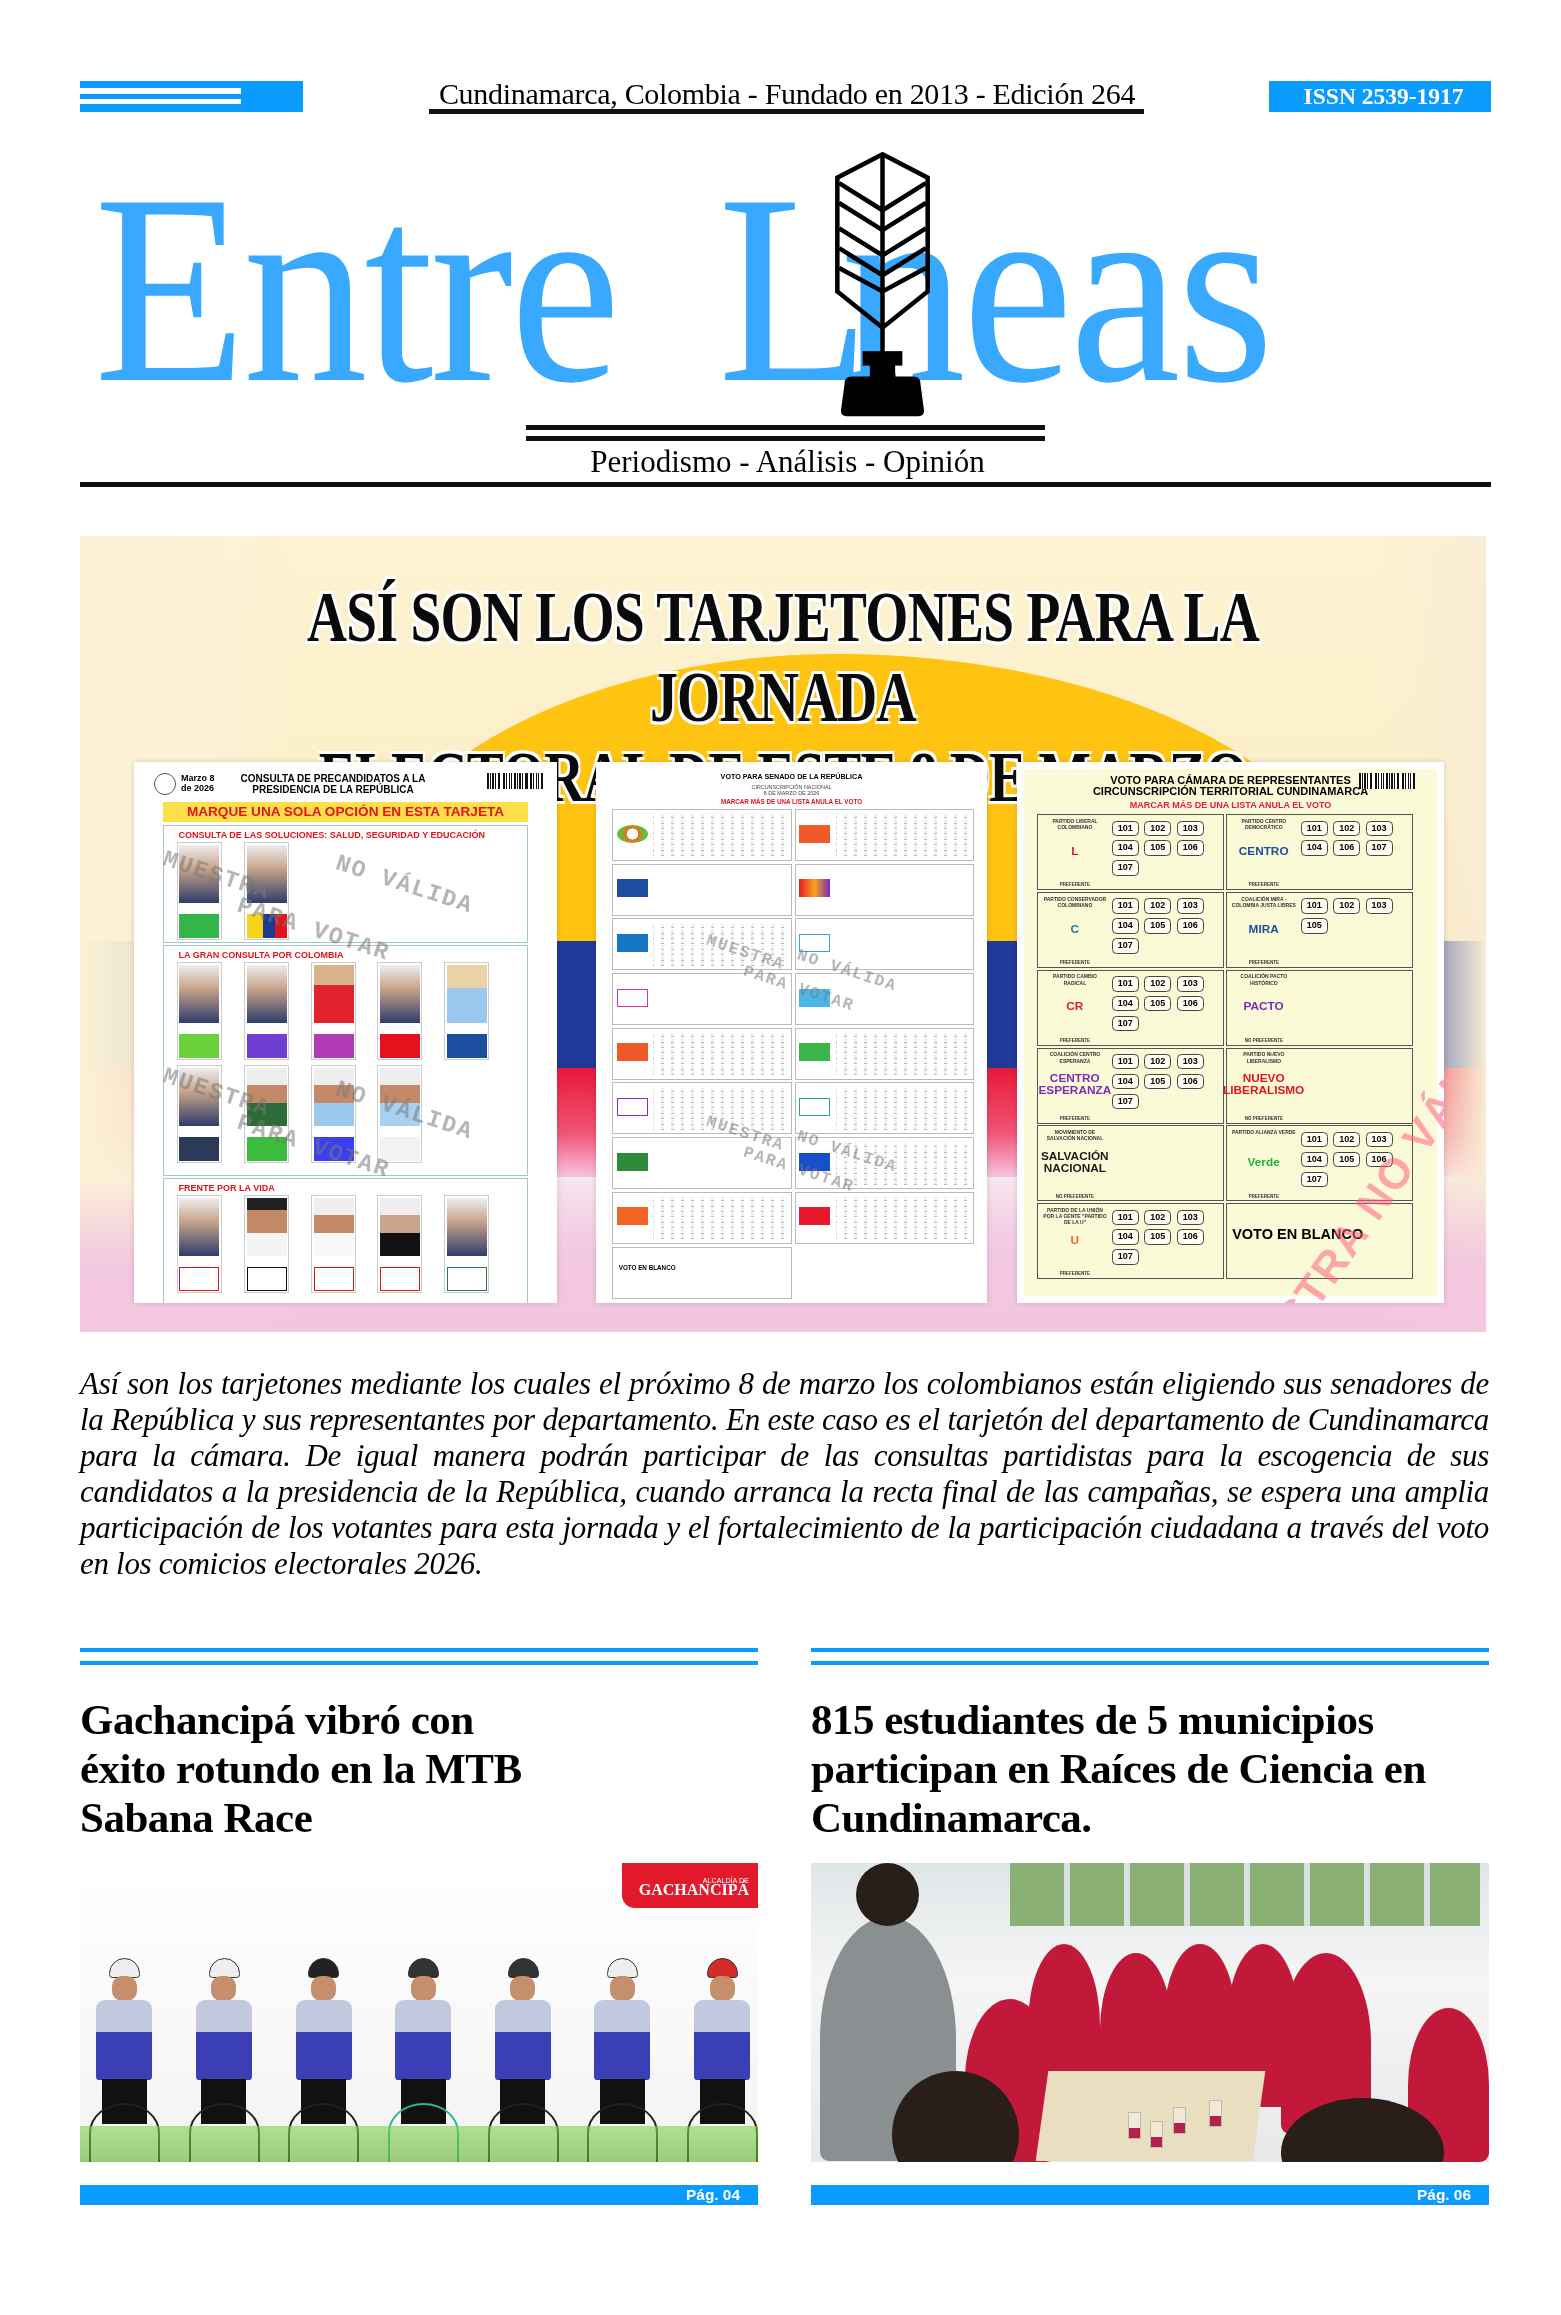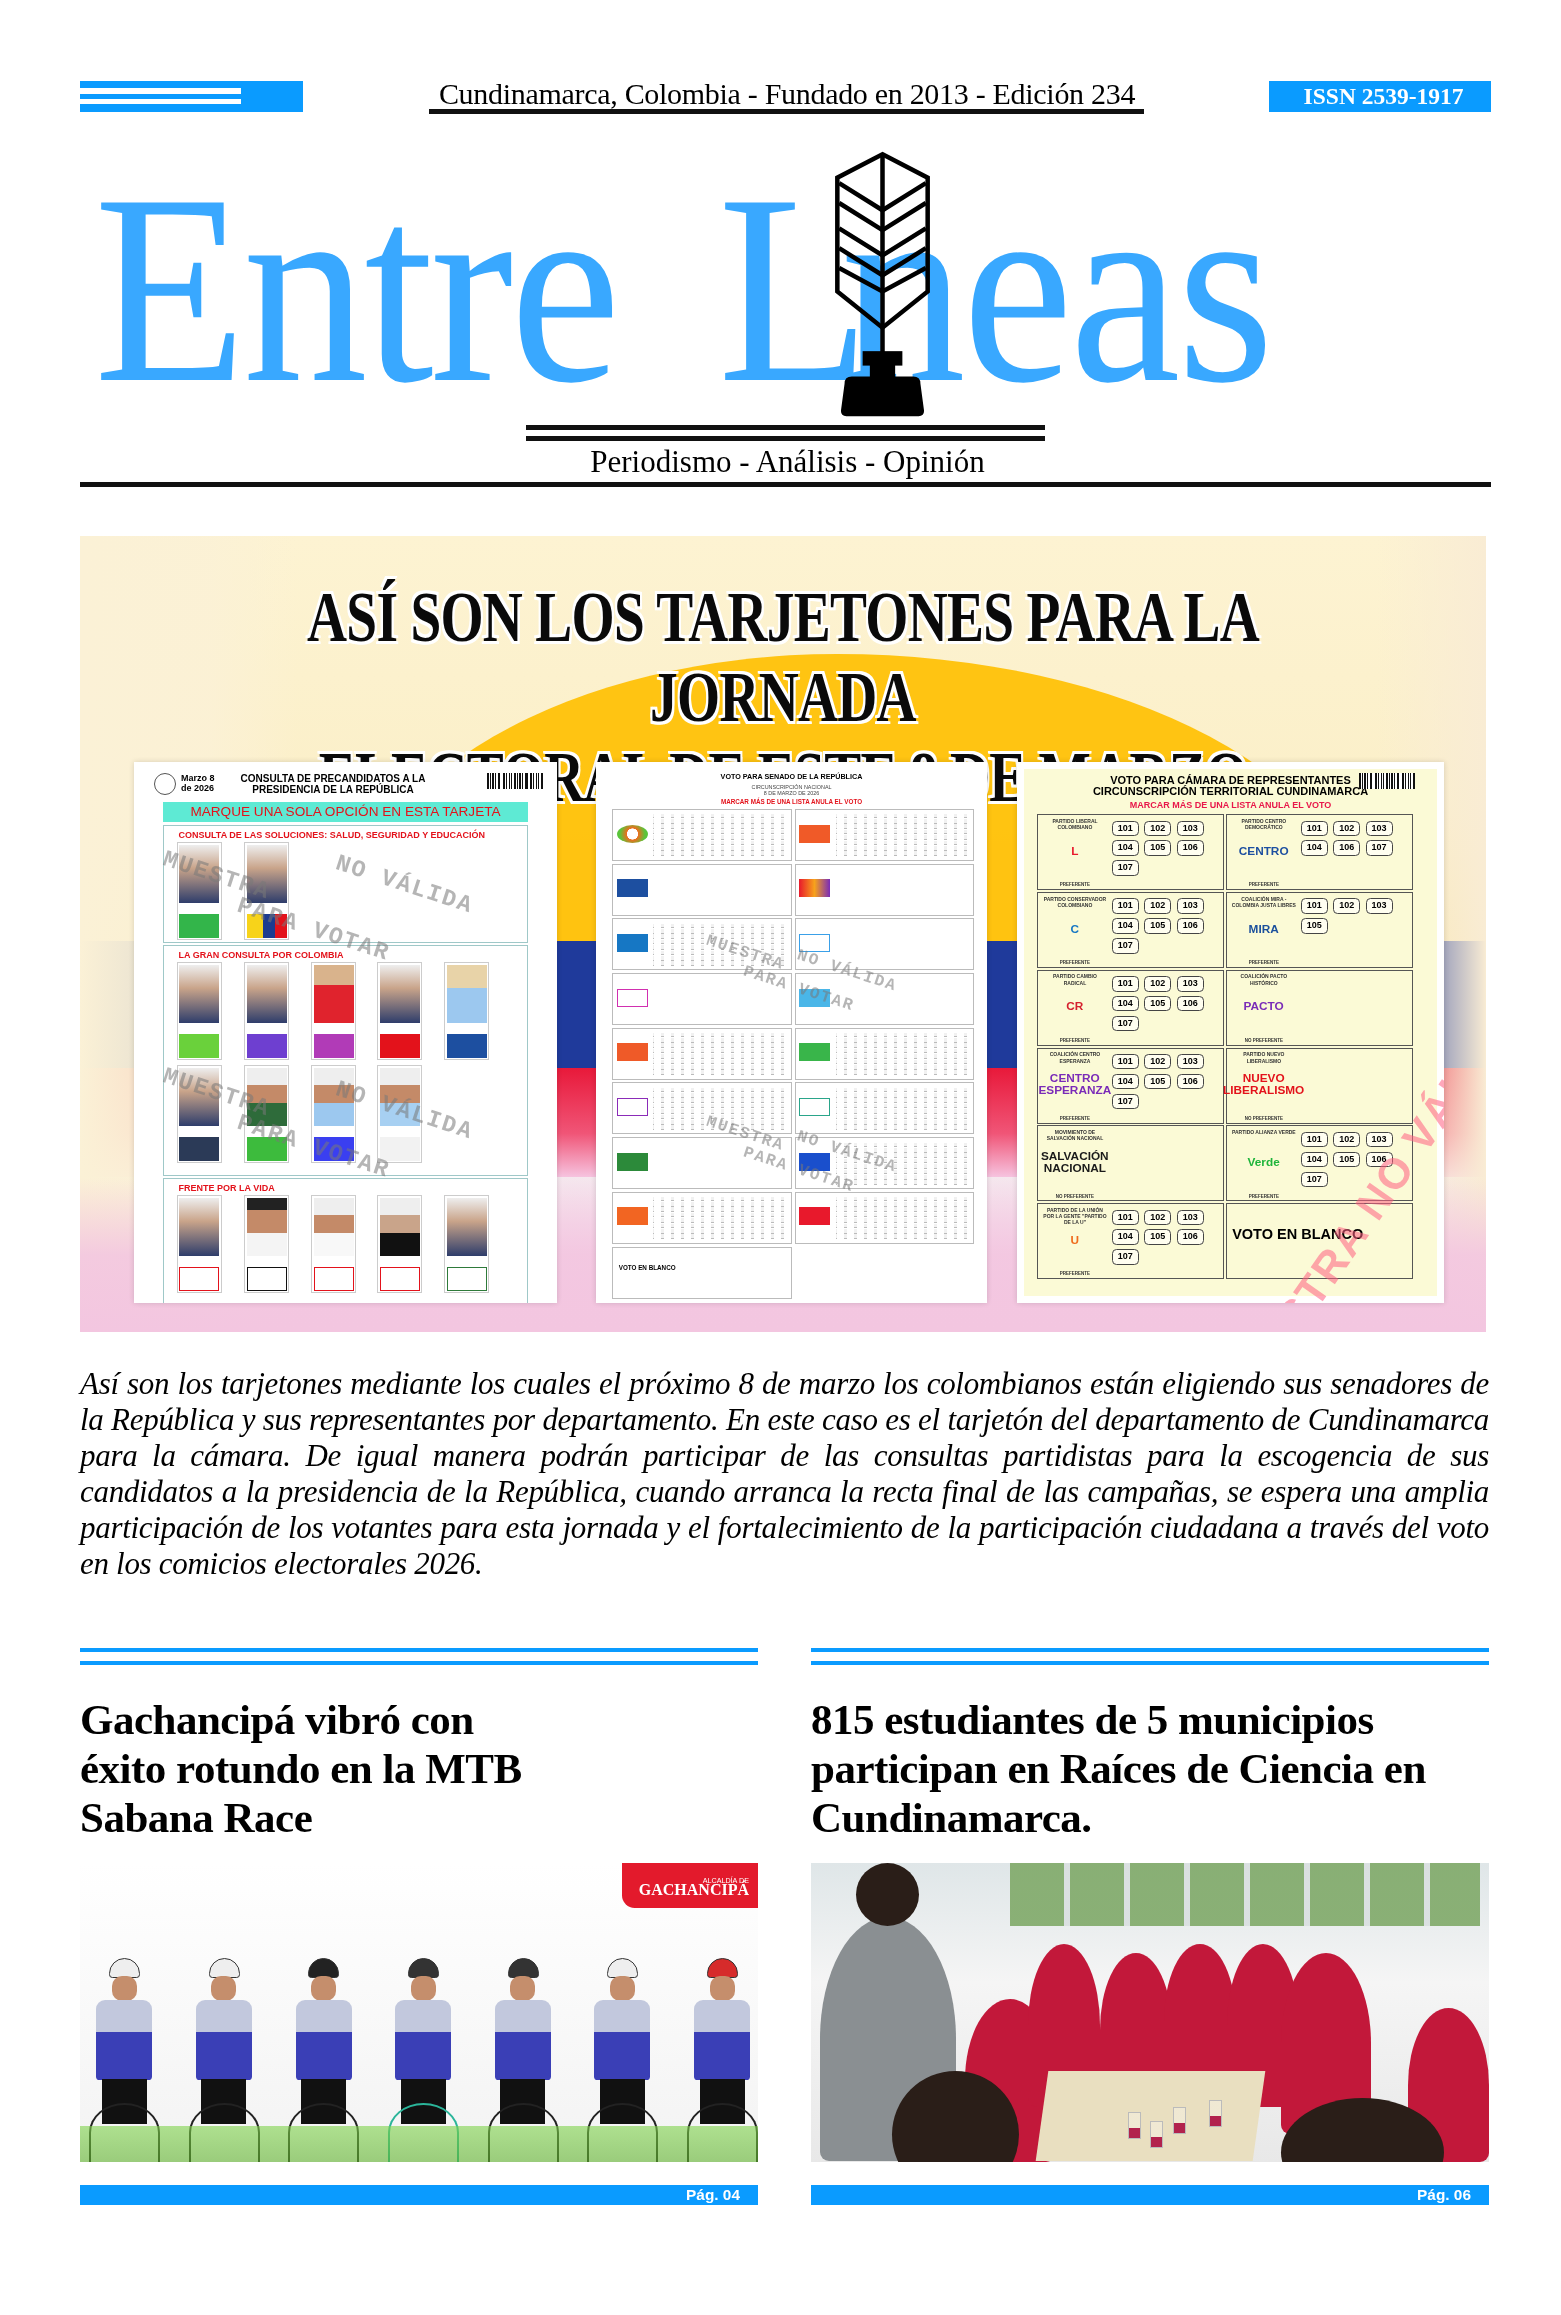--- a/index.html
+++ b/index.html
@@ -63,22 +63,22 @@
   .b-pres { left: 54px; top: 226px; width: 423px; height: 541px; }
   .b-sen  { left: 516px; top: 226px; width: 391px; height: 541px; }
   .b-cam  { left: 937px; top: 226px; width: 427px; height: 541px; }
 
   .b-head { position: absolute; top: 11px; left: 0; width: 100%; text-align: center; font-weight: bold; font-size: 10px; line-height: 11px; }
   .b-barcode { position: absolute; top: 11px; width: 56px; height: 16.3px;
                background: repeating-linear-gradient(90deg, #111 0 1.8px, #fff 1.8px 2.7px, #111 2.7px 3.6px, #fff 3.6px 5.4px); }
   .b-side { position: absolute; top: 11px; left: 47px; font-weight: bold; font-size: 9px; line-height: 10px; }
   .b-emblem { position: absolute; top: 11px; left: 20px; width: 22px; height: 22px; border: 1.8px solid #555; border-radius: 50%; }
 
-  .pres-banner { position: absolute; left: 29px; top: 40px; width: 365px; height: 20px; background: #5eead4;
-                 color: #e3121b; font-weight: normal; font-size: 13.6px; line-height: 20px; text-align: center; }
+  .pres-banner { position: absolute; left: 29px; top: 40px; width: 365px; height: 20px; background: #fde047;
+                 color: #e3121b; font-weight: bold; font-size: 13.6px; line-height: 20px; text-align: center; }
   .pres-section { position: absolute; left: 29px; width: 365px; border: 1.8px solid #9fc8c8; padding-left: 32px; }
   .pres-section .sec-title { position: absolute; left: 14.5px; top: 3.6px; color: #e3121b; font-weight: bold; font-size: 9px; }
   .cand { position: absolute; width: 45px; height: 98px; border: 0.9px solid #ccc; background: #fff; }
   .cand .photo { position: absolute; left: 1.8px; top: 1.8px; width: 40px; height: 58px; background: linear-gradient(180deg, #eee 0%, #c9a48a 40%, #2e3d6b 100%); }
   .cand .logo { position: absolute; left: 1.8px; top: 71px; width: 40px; height: 23.5px; }
 
   .watermark { position: absolute; font-family: "Liberation Mono", monospace; font-weight: bold; color: rgba(120,120,120,0.55);
                font-size: 23.5px; transform: rotate(18deg); white-space: nowrap; letter-spacing: 1.8px; }
   .watermark.pink { color: rgba(255,95,130,0.55); font-size: 43px; transform: rotate(-55deg); font-family: "Liberation Sans", sans-serif; }
 
@@ -152,21 +152,21 @@
   .sci-table { position: absolute; left: 231px; top: 208px; width: 217px; height: 90px; background: #e9dfc0; transform: skewX(-8deg); }
   .glass { position: absolute; width: 12.7px; height: 27px; border: 0.9px solid #bbb; background: linear-gradient(180deg, rgba(255,255,255,0.3) 0 60%, #b2224d 60% 100%); }
 </style>
 </head>
 <body>
 
 <div class="top-stripe">
   <div class="line l1"></div>
   <div class="line l2"></div>
 </div>
-<div class="dateline">Cundinamarca, Colombia - Fundado en 2013 - Edición 234</div>
+<div class="dateline">Cundinamarca, Colombia - Fundado en 2013 - Edición 264</div>
 <div class="dateline-rule"></div>
 <div class="issn">ISSN 2539-1917</div>
 
 <div class="brand">
   <span class="brand-word brand-entre">Entre</span>
   <span class="brand-word brand-l">L</span>
   <span class="brand-word brand-neas">neas</span>
 </div>
 <svg class="quill" viewBox="0 0 140 300">
   <g fill="none" stroke="#000" stroke-width="5" stroke-linejoin="miter">

